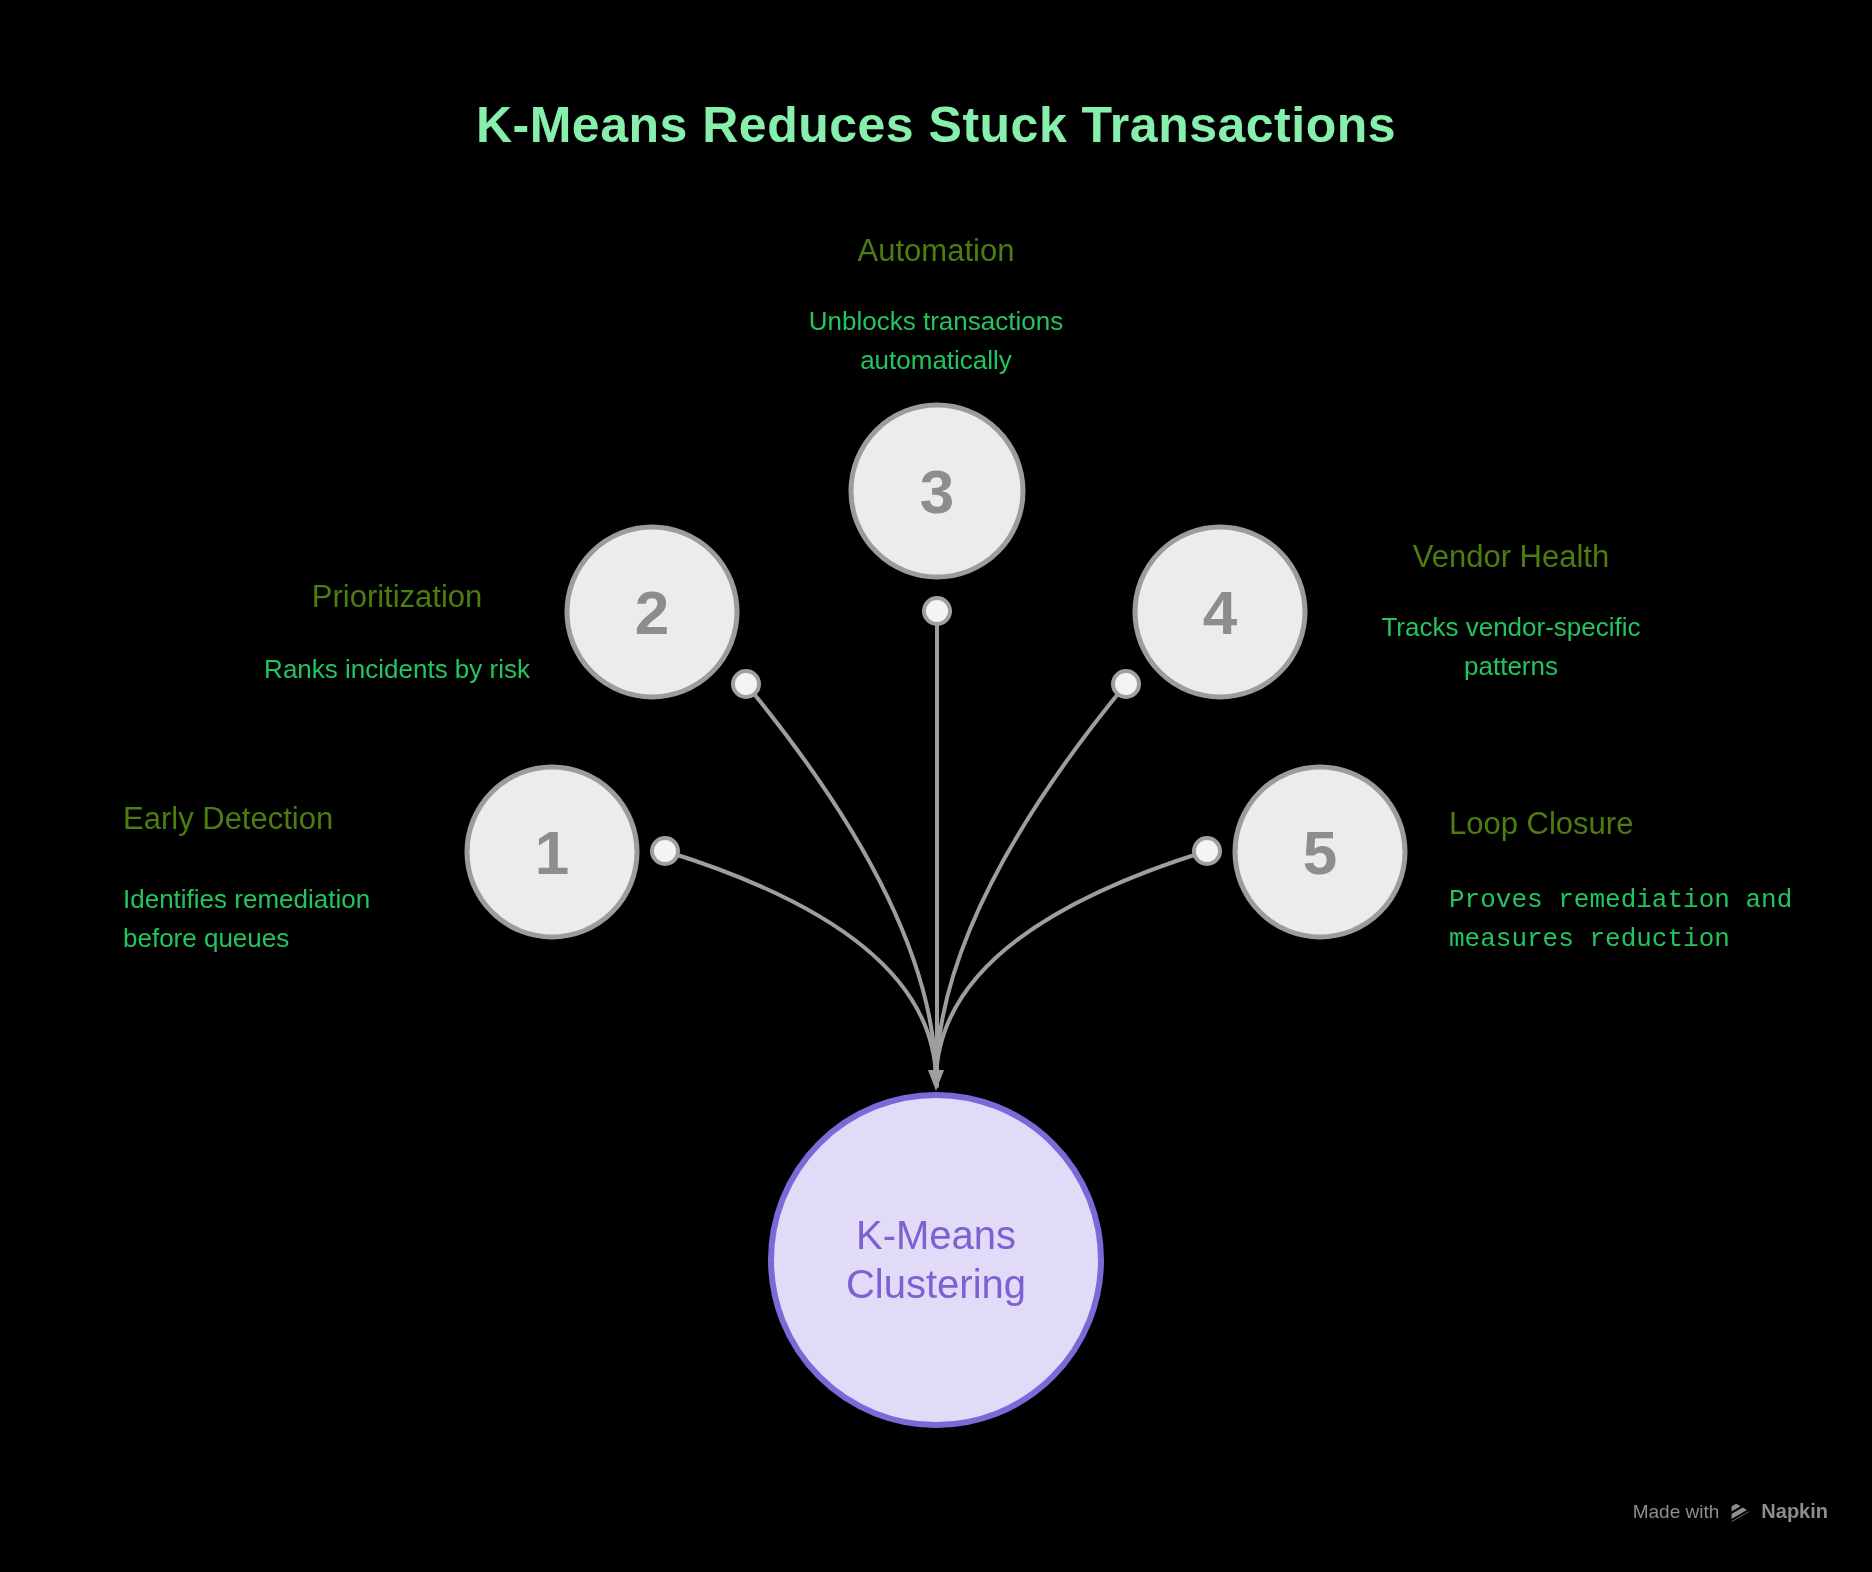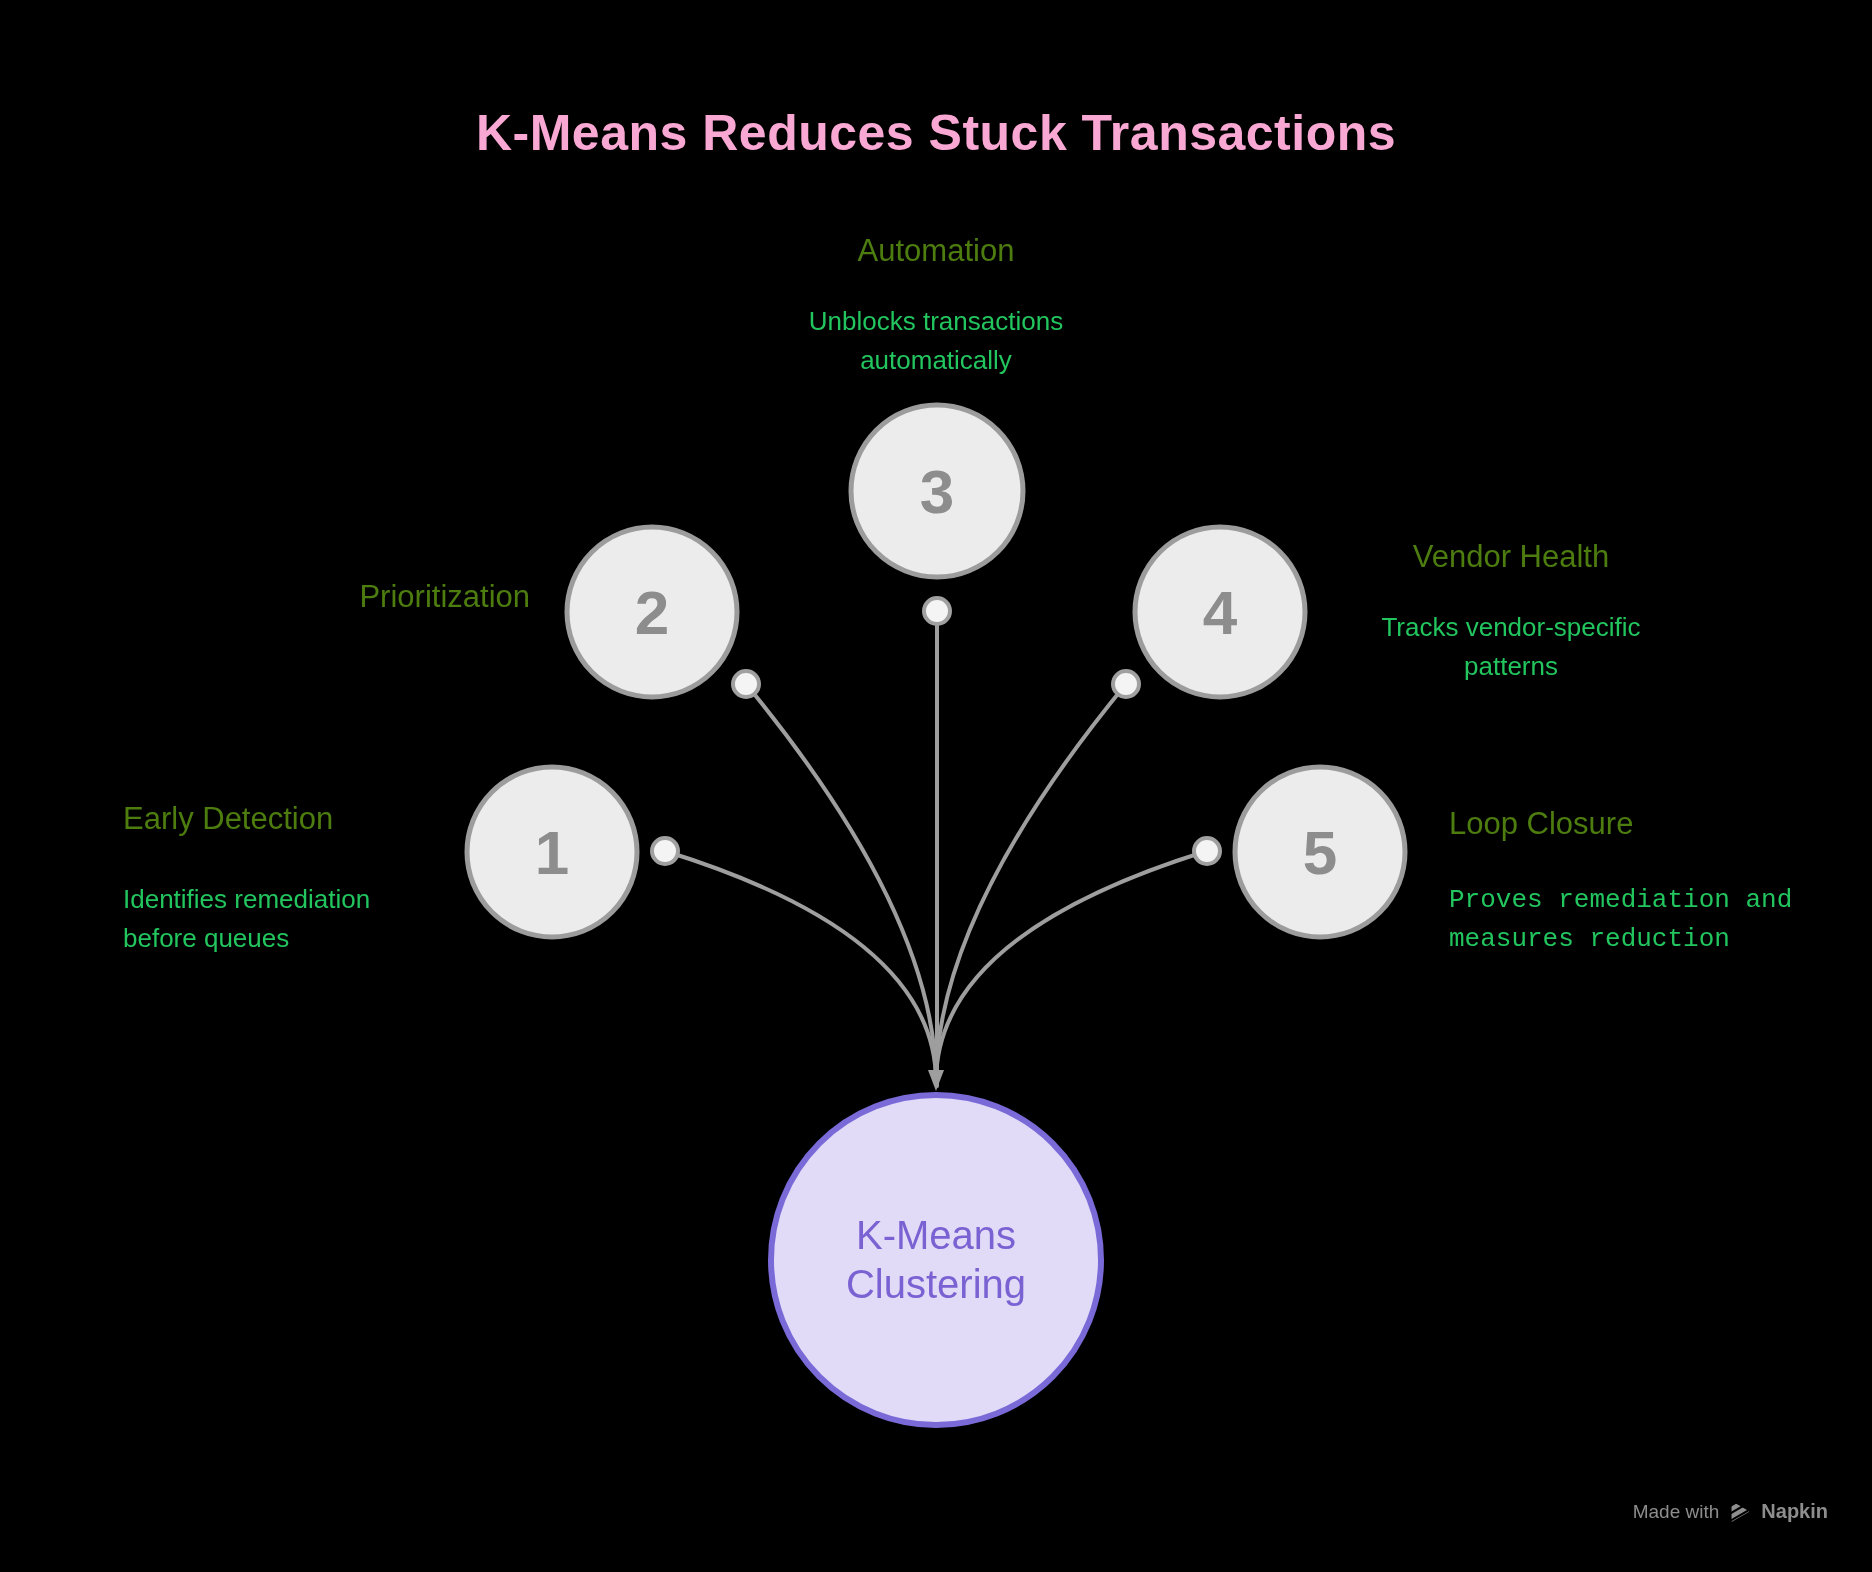--- a/index.html
+++ b/index.html
@@ -14,23 +14,22 @@
   .diagram-svg { position: absolute; left: 0; top: 0; }
 
   .title {
     position: absolute;
     left: 936px;
     top: 96px;
     transform: translateX(-50%);
     white-space: nowrap;
     font-size: 50px;
     font-weight: 700;
-    color: #f9a8d4;
+    color: #86efac;
     letter-spacing: 0.5px;
-    margin-top: 8px;
   }
 
   .item { position: absolute; }
   .item .heading {
     font-size: 31px;
     font-weight: 400;
     color: #4d7c0f;
     line-height: 50px;
     white-space: nowrap;
   }
@@ -133,20 +132,21 @@
   <div class="num num-4">4</div>
   <div class="num num-5">5</div>
 
   <div class="item item-1">
     <div class="heading">Early Detection</div>
     <div class="desc">Identifies remediation before queues</div>
   </div>
 
   <div class="item item-2">
     <div class="heading">Prioritization</div>
+    <div class="desc">Ranks incidents by risk</div>
   </div>
 
   <div class="item item-3">
     <div class="heading">Automation</div>
     <div class="desc">Unblocks transactions automatically</div>
   </div>
 
   <div class="item item-4">
     <div class="heading">Vendor Health</div>
     <div class="desc">Tracks vendor-specific patterns</div>

